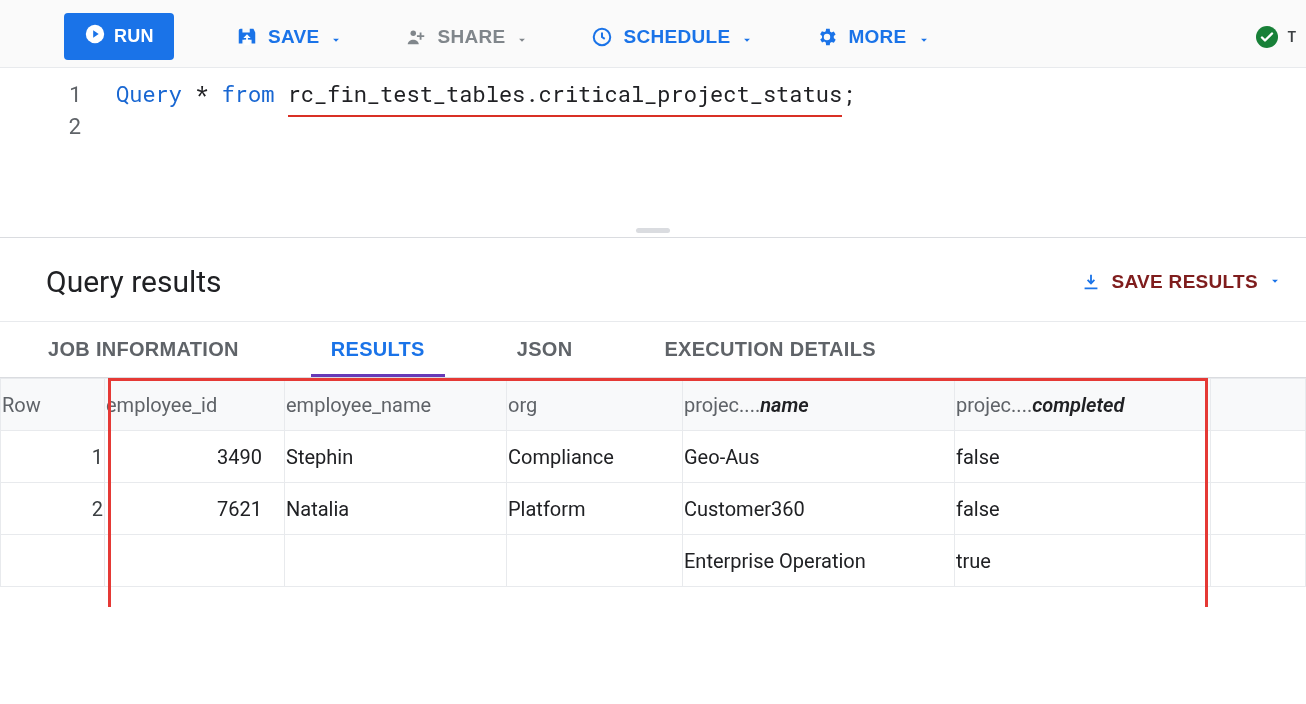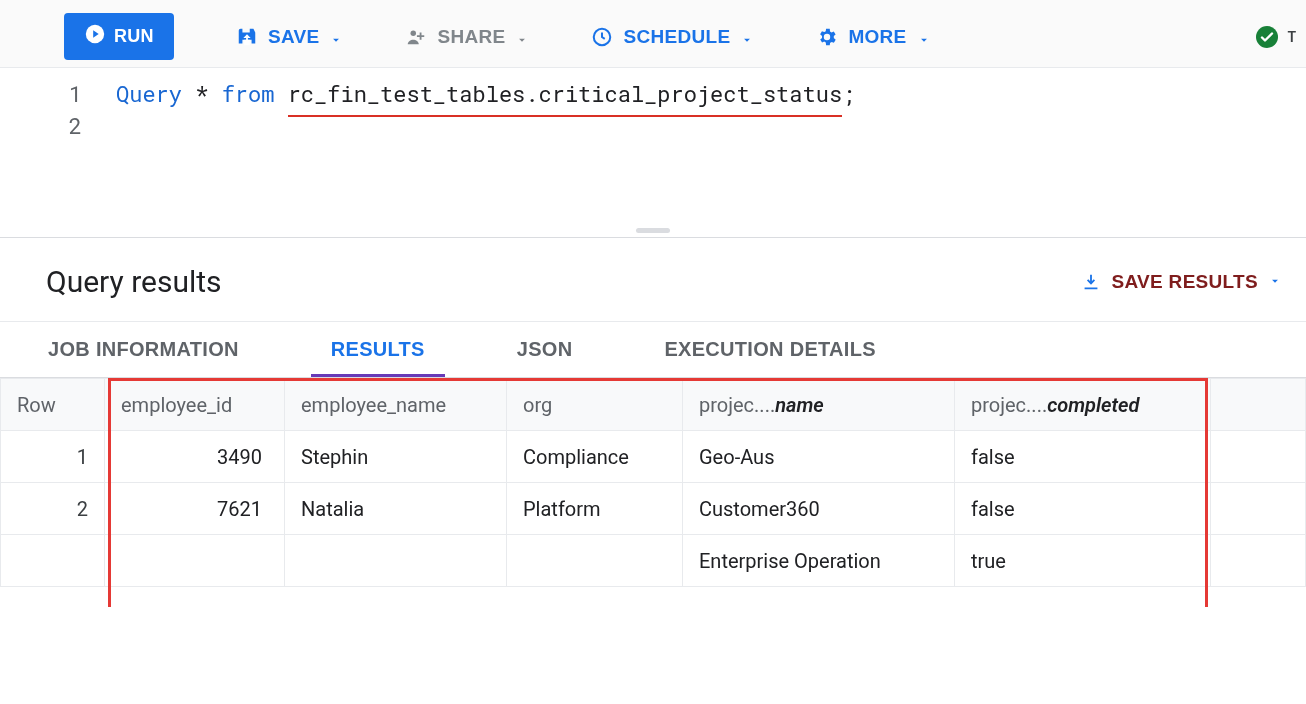--- a/index.html
+++ b/index.html
@@ -165,21 +165,21 @@
 
   
   .tbl-wrap { position: relative; padding-bottom: 20px; }
   table.results {
     border-collapse: collapse;
     width: 100%;
     table-layout: fixed;
   }
   table.results th, table.results td {
     border: 1px solid #e8eaed;
-    padding: 12px 16px;
+    padding: 12px 1px;
     font-size: 20px;
     text-align: left;
     height: 52px;
   }
   table.results th {
     background: #f8f9fa;
     color: #5f6368;
     font-weight: 400;
   }
   table.results td.num { text-align: right; padding-right: 22px; }

